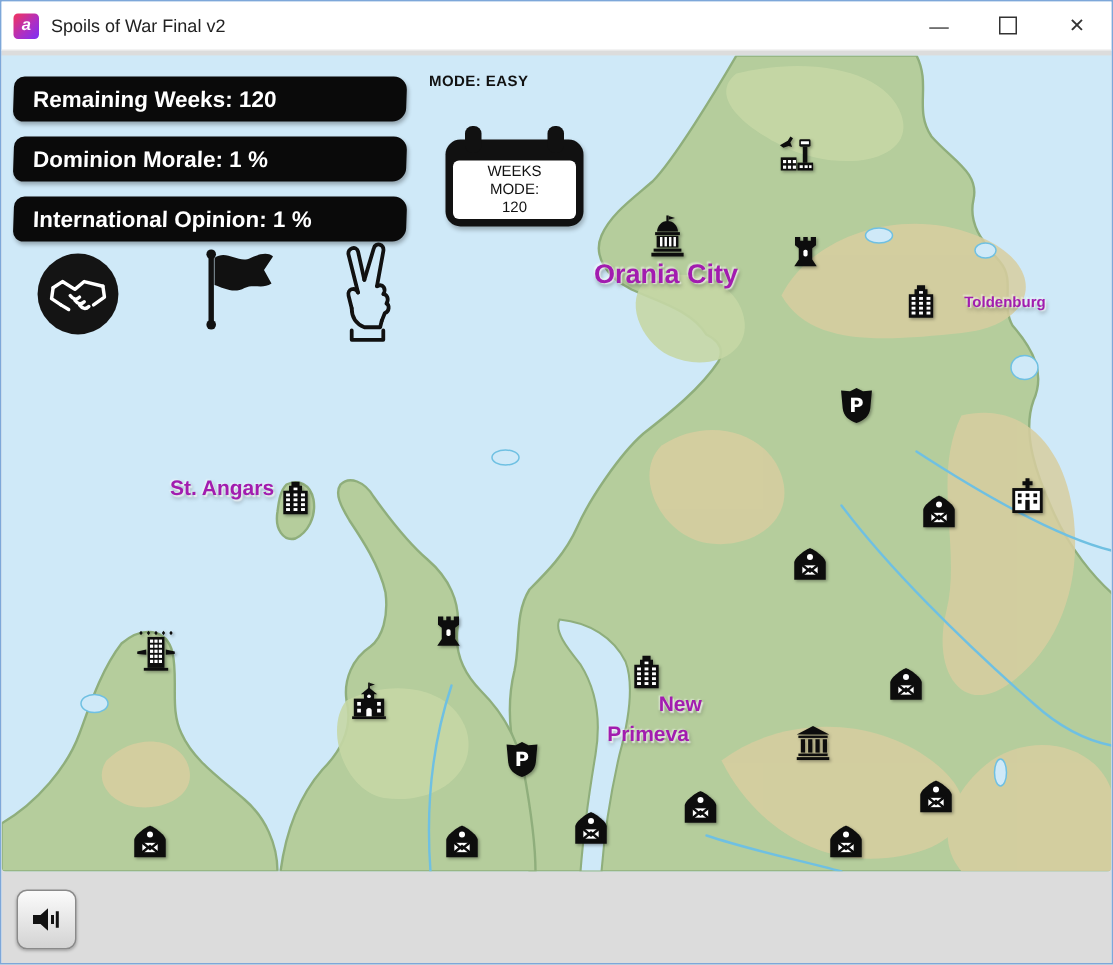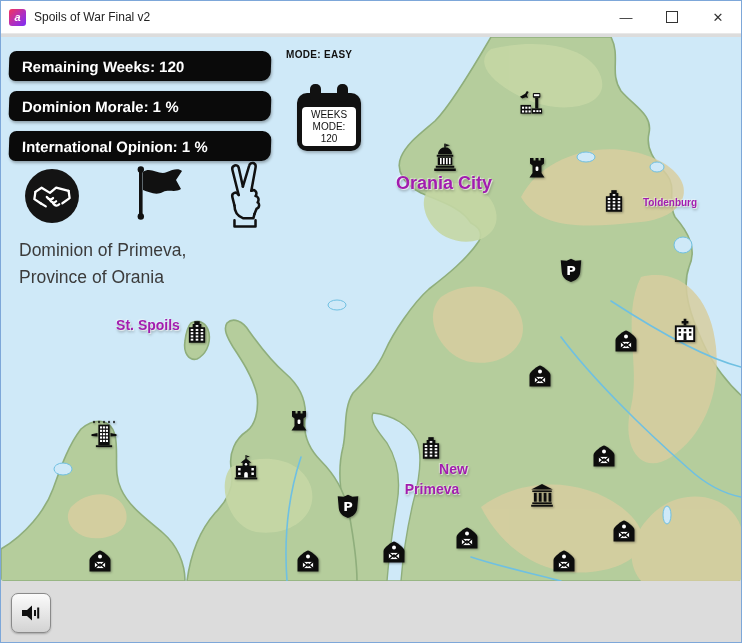--- a/index.html
+++ b/index.html
@@ -17,21 +17,21 @@
   .map svg.terrain{position:absolute;left:0;top:0;}
   .markers{position:absolute;left:0;top:0;pointer-events:none;}
   .markers use{filter:drop-shadow(1px 1.5px 1px rgba(0,0,0,.35));pointer-events:all;}
   .map-label{position:absolute;transform:translate(-50%,-50%);color:#a21caf;white-space:nowrap;
     text-shadow:1px 1px 1px rgba(255,255,255,.75),-1px -1px 1px rgba(255,255,255,.5),1px 2px 3px rgba(0,0,0,.35);text-align:center;}
   
   .stats{position:absolute;left:8px;top:14px;}
   .stat-bar{width:262px;height:30px;background:#0a0a0a;border-radius:7px 9px 9px 7px;color:#fff;font-size:15px;font-weight:bold;
     display:flex;align-items:center;padding-left:13px;box-sizing:border-box;margin-bottom:10px;transform:skewX(-2deg);box-shadow:1px 2px 3px rgba(0,0,0,.3);}
   .mode-label{position:absolute;left:285px;top:12px;font-size:10px;font-weight:700;letter-spacing:.3px;color:#111;}
-  .calendar{position:absolute;left:296px;top:56px;width:64px;height:58px;background:#111;border-radius:10px;box-shadow:1px 2px 3px rgba(0,0,0,.25);}
+  .calendar{position:absolute;left:296px;top:56px;width:92px;height:58px;background:#111;border-radius:10px;box-shadow:1px 2px 3px rgba(0,0,0,.25);}
   .calendar::before,.calendar::after{content:'';position:absolute;top:-9px;width:11px;height:18px;background:#111;border-radius:5px;}
   .calendar::before{left:13px;} .calendar::after{right:13px;}
   .calendar-inner{position:absolute;left:5px;right:5px;top:14px;bottom:5px;background:#fff;border-radius:4px;
     display:flex;flex-direction:column;align-items:center;justify-content:center;font-size:10px;line-height:1.2;color:#111;text-align:center;}
   .hud-icons{position:absolute;left:0;top:0;}
   .hud-icon{position:absolute;cursor:pointer;}
   .region-title{position:absolute;left:18px;top:200px;font-size:17.5px;line-height:27px;color:#3b3b3b;}
   
   .speaker-btn{position:absolute;left:10px;top:559px;width:38px;height:38px;border-radius:7px;border:1px solid #8a8a8a;
     background:linear-gradient(#fbfbfb,#d3d3d3);display:flex;align-items:center;justify-content:center;box-shadow:0 1px 2px rgba(0,0,0,.25);cursor:pointer;}
@@ -286,21 +286,21 @@
           <use href="#sym-barn" x="551" y="512" width="24" height="24"></use>
           <use href="#sym-barn" x="454" y="489" width="24" height="24"></use>
           <use href="#sym-barn" x="381" y="503" width="24" height="24"></use>
           <use href="#sym-barn" x="295" y="512" width="24" height="24"></use>
           <use href="#sym-barn" x="87" y="512" width="24" height="24"></use>
         </svg>
 
       <div>
           <div class="map-label" style="left: 443px; top: 146px; font-size: 18px; font-weight: 800;">Orania City</div>
           <div class="map-label" style="left: 669px; top: 165px; font-size: 10px; font-weight: 600;">Toldenburg</div>
-          <div class="map-label" style="left: 147px; top: 288px; font-size: 14px; font-weight: 600;">St. Spoils</div>
+          <div class="map-label" style="left: 147px; top: 288px; font-size: 14px; font-weight: 600;">St. Angars</div>
           <div class="map-label" style="left: 431px; top: 432px; font-size: 14px; font-weight: 600; padding-left: 43px;">New</div>
           <div class="map-label" style="left: 431px; top: 452px; font-size: 14px; font-weight: 600;">Primeva</div>
         </div>
 
       <div class="stats">
         <div class="stat-bar">Remaining Weeks: 120</div>
         <div class="stat-bar">Dominion Morale: 1 %</div>
         <div class="stat-bar">International Opinion: 1 %</div>
       </div>
 
@@ -340,24 +340,20 @@
             <path d="M13 34 L7 10 C6 6 12 4 13 8 L17 26"></path>
             <path d="M17 26 L23 6 C24 2 30 3 29 8 L25 30"></path>
             <path d="M13 34 C11 30 6 32 7 36 L9 44"></path>
             <path d="M25 30 C29 28 31 32 29 35 C31 35 33 38 31 41 C33 42 33 46 30 47 L28 52"></path>
             <path d="M9 44 C9 50 12 54 17 56 L27 56 L28 52"></path>
             <path d="M9 58 L9 64 L29 64 L29 58"></path>
           </g>
         </svg>
       </div>
 
-      <div class="region-title">
-        <div>Dominion of Primeva,</div>
-        <div>Province of Orania</div>
-      </div>
     </div>
 
     <div class="speaker-btn">
       <svg width="22" height="22" viewBox="0 0 22 22">
         <path d="M2 8 L7 8 L12 3.5 L12 18.5 L7 14 L2 14 Z" fill="#111"></path>
         <rect x="14" y="8" width="2" height="6" fill="#111"></rect>
         <rect x="17.2" y="5.5" width="2" height="11" fill="#111"></rect>
       </svg>
     </div>
 

